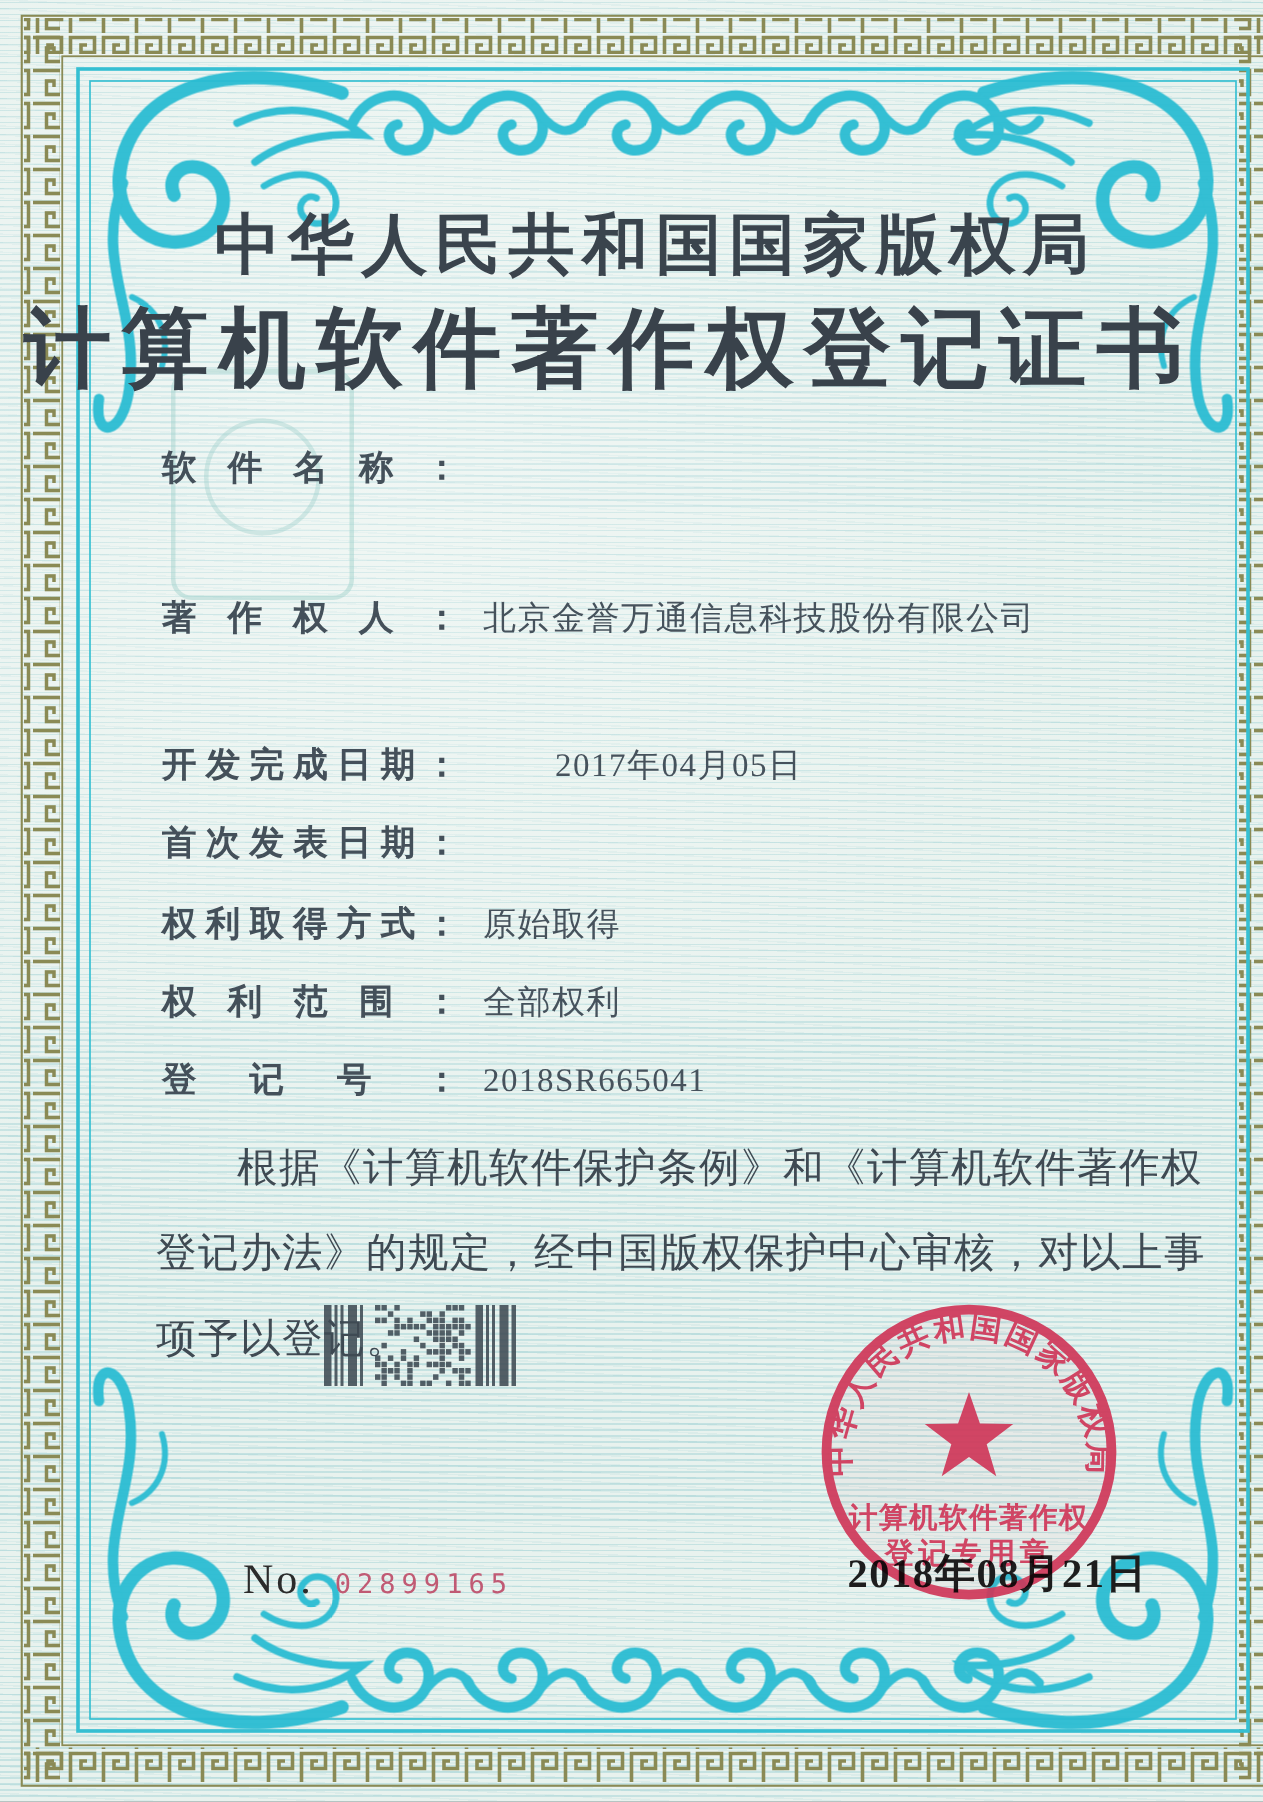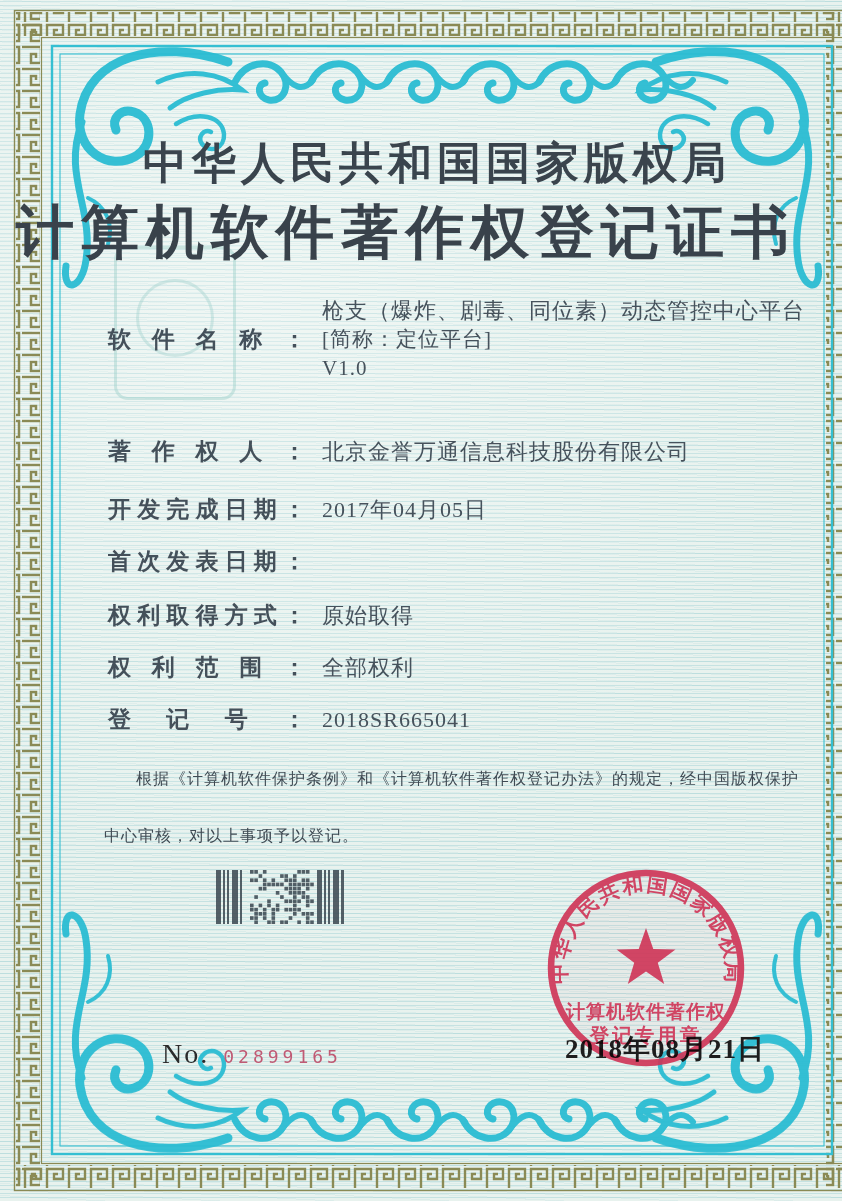--- a/index.html
+++ b/index.html
@@ -20,25 +20,25 @@
   .cert-title{position:absolute;top:194px;left:0;width:100%;text-align:left;
     font-size:58px;font-weight:700;letter-spacing:7px;color:#39424b;}
   .certno{position:absolute;top:254px;right:62px;font-size:17px;color:#3f4a53;font-weight:600;}
   .certno .gap{display:inline-block;width:18px;}
 
   .row{position:absolute;left:92px;display:flex;align-items:center;}
   .row .lbl{width:198px;flex:0 0 198px;text-align:justify;text-align-last:justify;
     font-size:23px;font-weight:600;color:#44505a;}
   .row .val{margin-left:16px;font-size:22px;color:#46525c;letter-spacing:1px;line-height:29px;font-weight:500;}
   .row .val .sub{font-size:21px;}
-  .r-sw{top:296px;} .r-owner{top:396px;margin-top:40px;} .r-dev{top:494px;} .r-pub{top:546px;}
+  .r-sw{top:296px;} .r-owner{top:396px;} .r-dev{top:494px;gap:48px;} .r-pub{top:546px;}
   .r-method{top:600px;} .r-scope{top:652px;} .r-reg{top:704px;}
 
   .statement{position:absolute;left:88px;top:750px;width:708px;
-    font-size:16px;line-height:57px;color:#3f4a53;text-indent:2em;letter-spacing:1px;font-weight:500;}
+    font-size:27px;line-height:57px;color:#3f4a53;text-indent:2em;letter-spacing:1px;font-weight:500;}
 
   .watermark{position:absolute;left:98px;top:246px;width:116px;height:148px;
     border:3px solid rgba(158,208,202,.45);border-radius:14px;}
   .watermark .wm-circle{position:absolute;left:19px;top:30px;width:72px;height:72px;
     border-radius:50%;border:3px solid rgba(158,208,202,.4);}
 
   .barcode{position:absolute;left:200px;top:870px;width:132px;height:54px;opacity:.88;}
 
   .seal{position:absolute;left:522px;top:860px;width:216px;height:216px;
     mix-blend-mode:multiply;opacity:.92;z-index:4;}
@@ -115,25 +115,20 @@
     <div class="watermark">
       <div class="wm-circle"></div>
     </div>
 
     <div class="authority">中华人民共和国国家版权局</div>
     <div class="cert-title">计算机软件著作权登记证书</div>
 
 
     <div class="row r-sw">
       <div class="lbl">软件名称：</div>
-      <div class="val">
-        <div>枪支（爆炸、剧毒、同位素）动态管控中心平台</div>
-        <div class="sub">[简称：定位平台]</div>
-        <div class="sub">V1.0</div>
-      </div>
     </div>
 
     <div class="row r-owner">
       <div class="lbl">著作权人：</div>
       <div class="val">北京金誉万通信息科技股份有限公司</div>
     </div>
 
     <div class="row r-dev">
       <div class="lbl">开发完成日期：</div>
       <div class="val">2017年04月05日</div>

